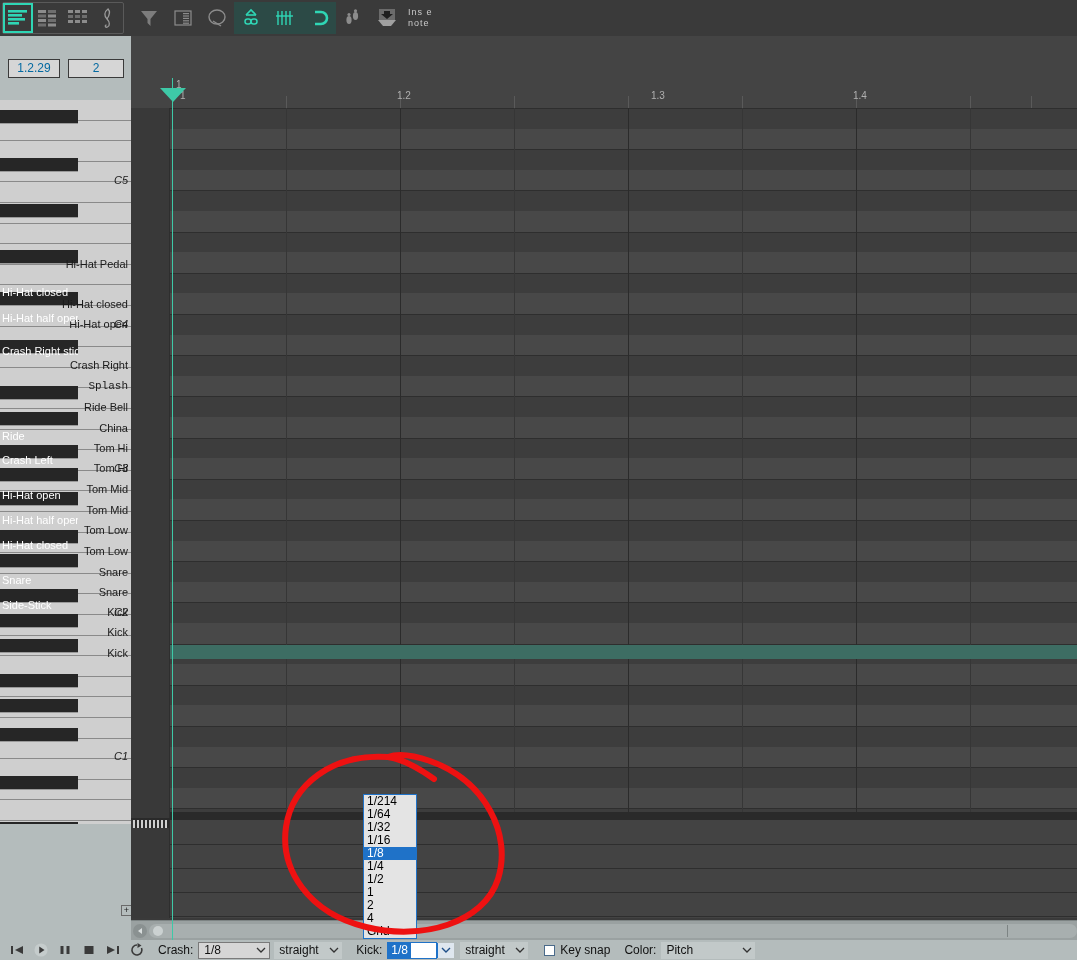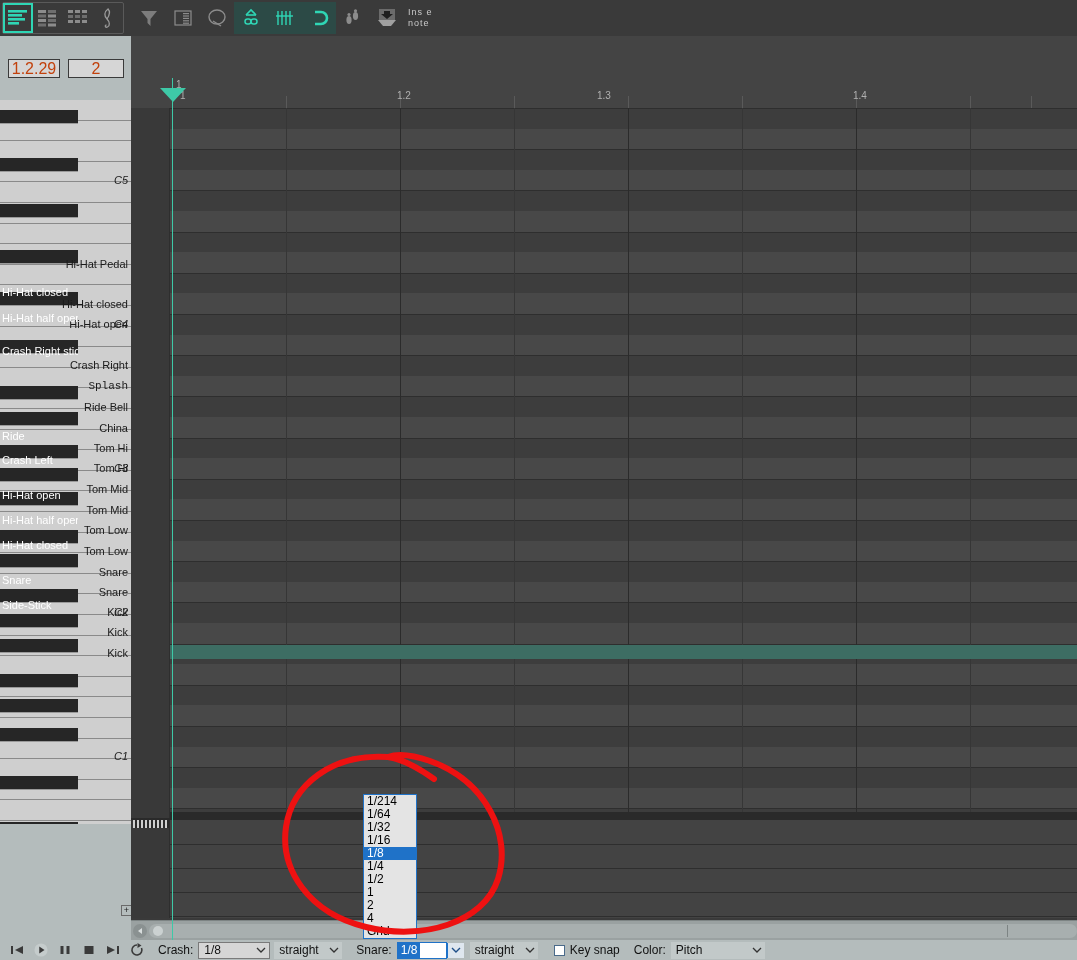--- a/index.html
+++ b/index.html
@@ -57,21 +57,21 @@
   }
   #posboxes {
     position: absolute; left: 0; top: 0;
     width: 131px; height: 64px;
     background: #b4bcbc;
     display: flex; align-items: center; padding-left: 8px; gap: 8px;
   }
   .posbox {
     background: #d6d6d6; border: 1px solid #3a3a3a;
     height: 19px; line-height: 17px;
-    font-size: 16px; color: #c2410c; text-align: center;
+    font-size: 12px; color: #0369a1; text-align: center;
     font-family: "Liberation Sans", sans-serif;
   }
   #posbox1 { width: 52px; }
   #posbox2 { width: 56px; }
 
   
   #keyboard {
     position: absolute; left: 0; top: 100px;
     width: 131px; height: 724px;
     background: #cfcfcf;
@@ -531,21 +531,21 @@
       <div class="rtick" style="left: 155px; top: 60px; height: 12px;"></div>
       <div class="rtick" style="left: 269px; top: 60px; height: 12px;"></div>
       <div class="rtick" style="left: 383px; top: 60px; height: 12px;"></div>
       <div class="rtick" style="left: 497px; top: 60px; height: 12px;"></div>
       <div class="rtick" style="left: 611px; top: 60px; height: 12px;"></div>
       <div class="rtick" style="left: 725px; top: 60px; height: 12px;"></div>
       <div class="rtick" style="left: 839px; top: 60px; height: 12px;"></div>
       <div class="rtick" style="left: 900px; top: 60px; height: 12px;"></div>
       <div style="position: absolute; left: 49px; top: 54px; font-size: 10px; color: rgb(176, 176, 176);">1</div>
       <div style="position: absolute; left: 266px; top: 54px; font-size: 10px; color: rgb(176, 176, 176);">1.2</div>
-      <div style="position: absolute; left: 466px; top: 54px; font-size: 10px; color: rgb(176, 176, 176);">1.3</div>
+      <div style="position: absolute; left: 520px; top: 54px; font-size: 10px; color: rgb(176, 176, 176);">1.3</div>
       <div style="position: absolute; left: 722px; top: 54px; font-size: 10px; color: rgb(176, 176, 176);">1.4</div>
     </div>
 
   <div id="grid">
       <div class="growdark" style="top: 0px; height: 20.6px;"></div>
       <div class="growlight" style="top: 20.6px; height: 20.6px;"></div>
       <div class="growdark" style="top: 41.2px; height: 20.6px;"></div>
       <div class="growlight" style="top: 61.8px; height: 20.6px;"></div>
       <div class="growdark" style="top: 82.4px; height: 20.6px;"></div>
       <div class="growlight" style="top: 103px; height: 20.6px;"></div>
@@ -705,21 +705,21 @@
     </div>
     <div class="bb-combo flat" style="width:68px;margin-left:4px">
       <span>straight</span>
       <span class="chev">
         <svg width="10" height="7" viewBox="0 0 10 7">
             <path d="M1 1 L5 5 L9 1" stroke="#333" stroke-width="1.3" fill="none"></path>
           </svg>
       </span>
     </div>
 
-    <span class="bb-label">Snare:</span>
+    <span class="bb-label">Kick:</span>
     <div id="notescombo" style="width:50px">
       <span class="val">1/8</span>
       <span class="spacer"></span>
     </div>
     <div id="notesdrop">
       <svg width="10" height="7" viewBox="0 0 10 7">
           <path d="M1 1 L5 5 L9 1" stroke="#1f4f88" stroke-width="1.4" fill="none"></path>
         </svg>
     </div>
     <div class="bb-combo flat" style="width:68px;margin-left:6px">

